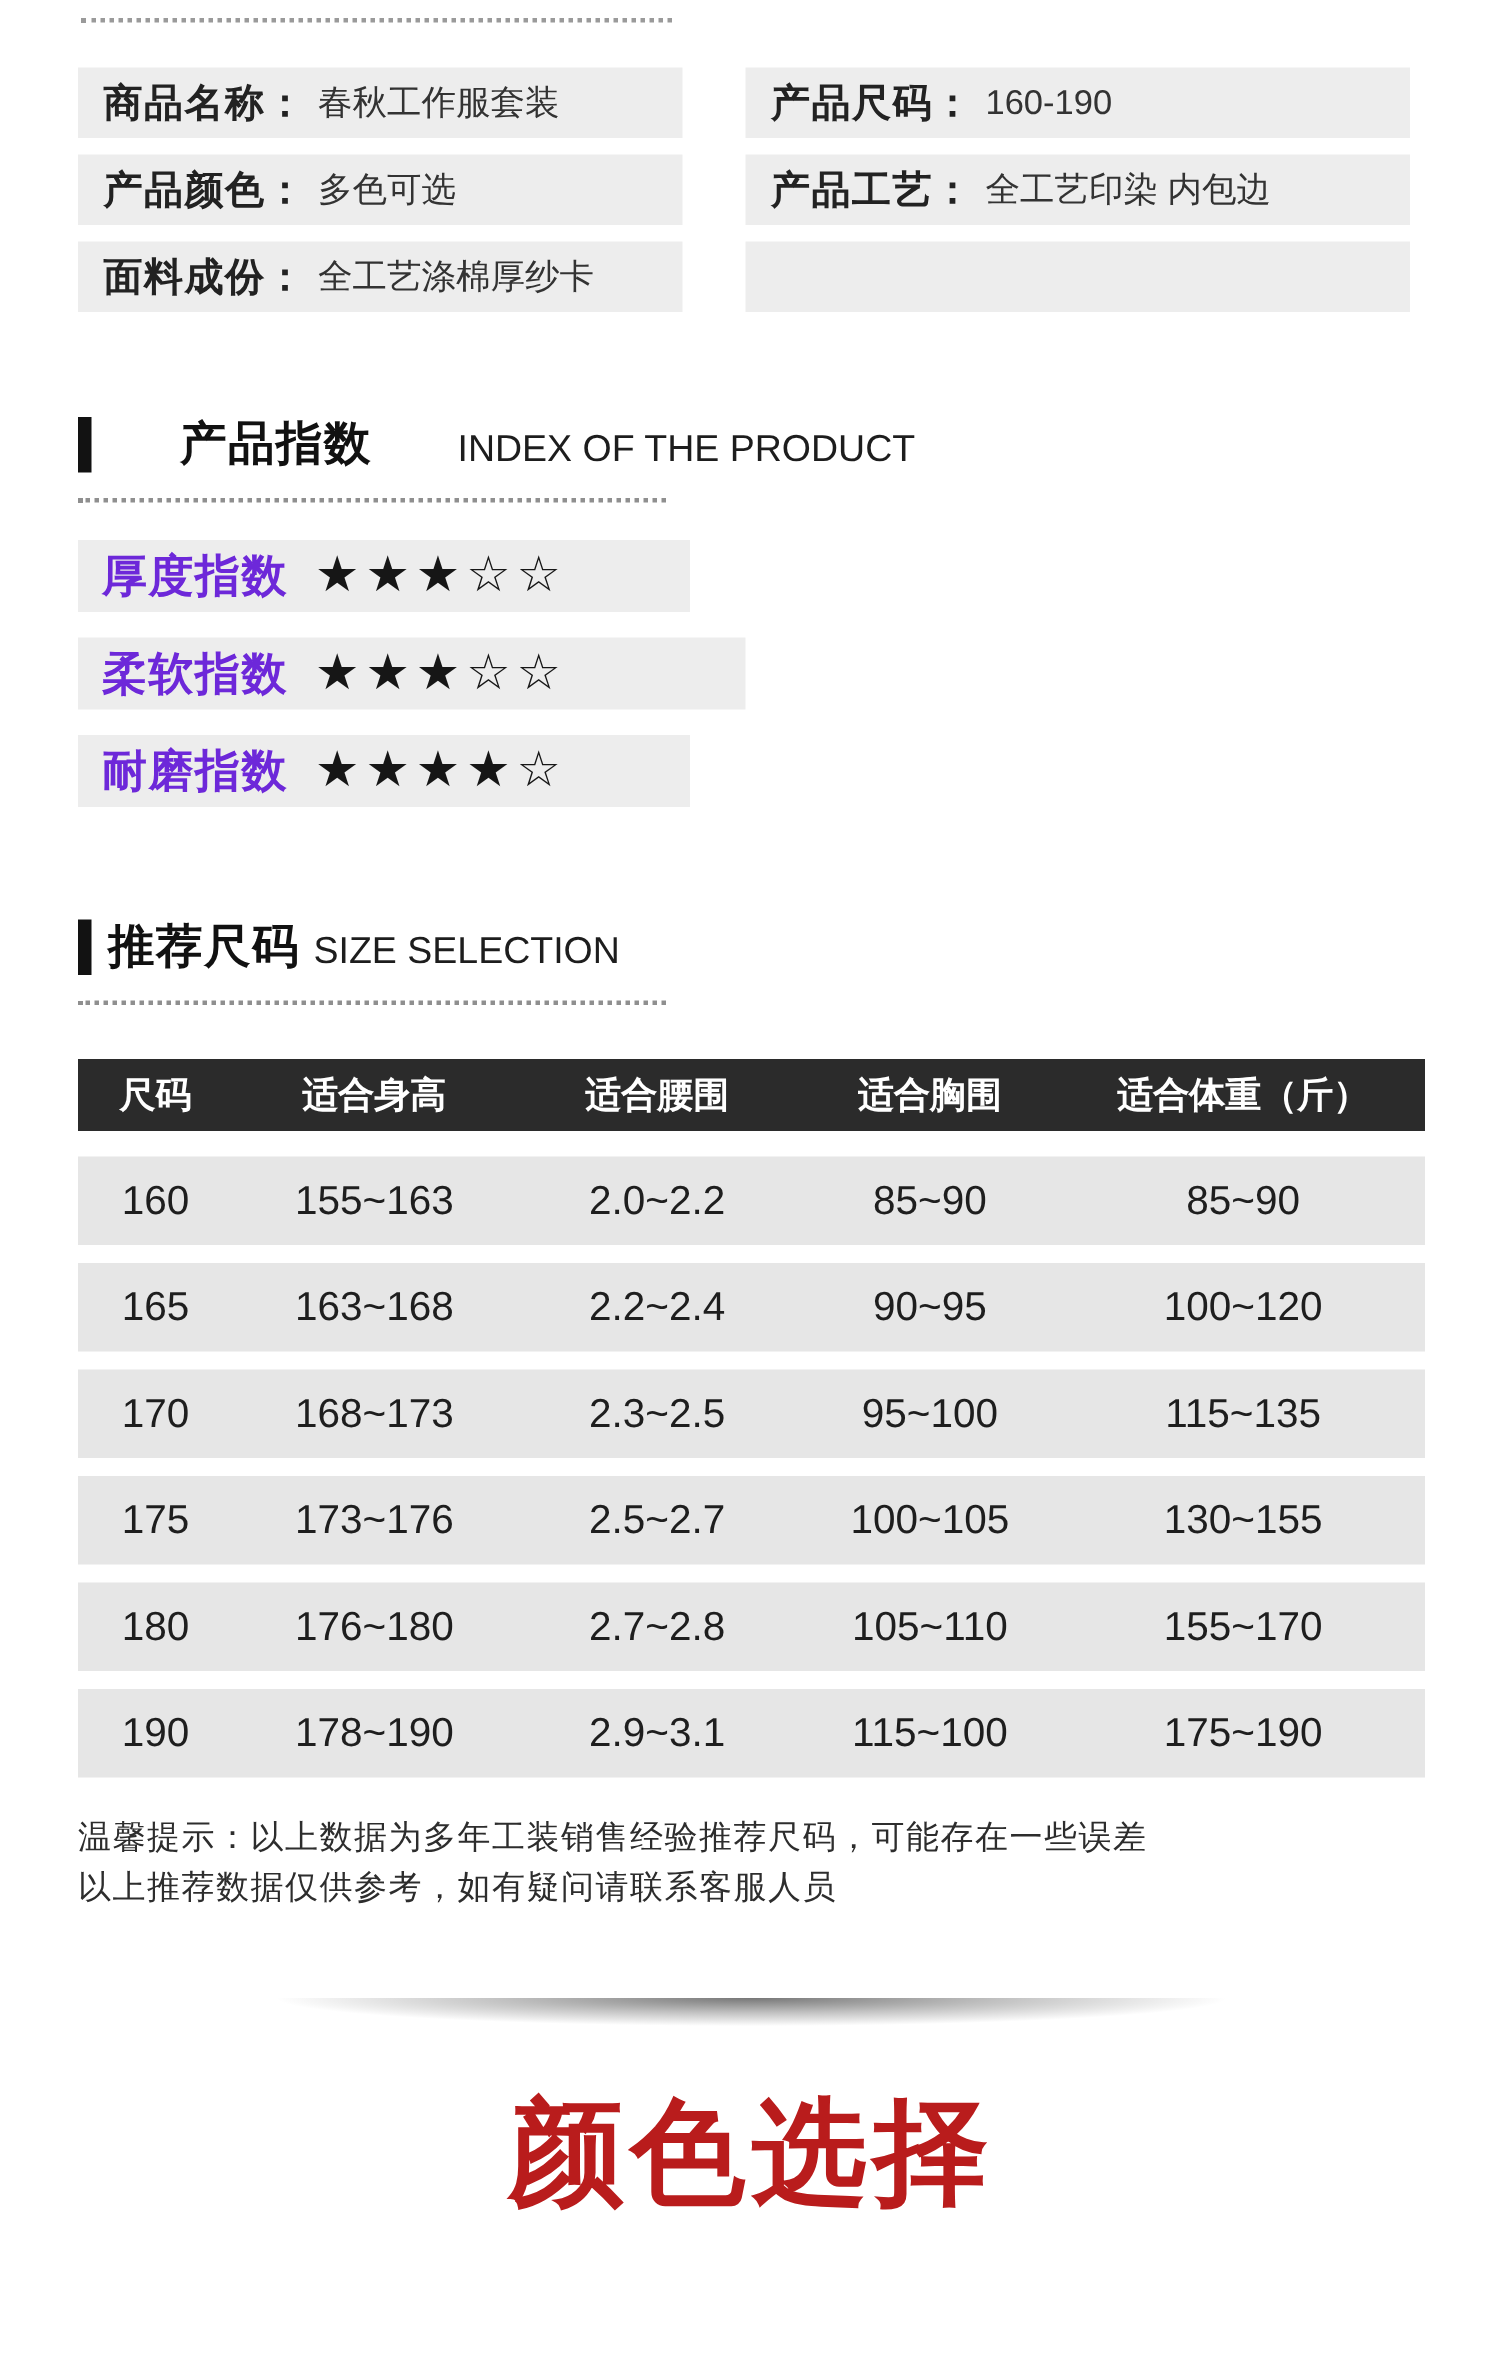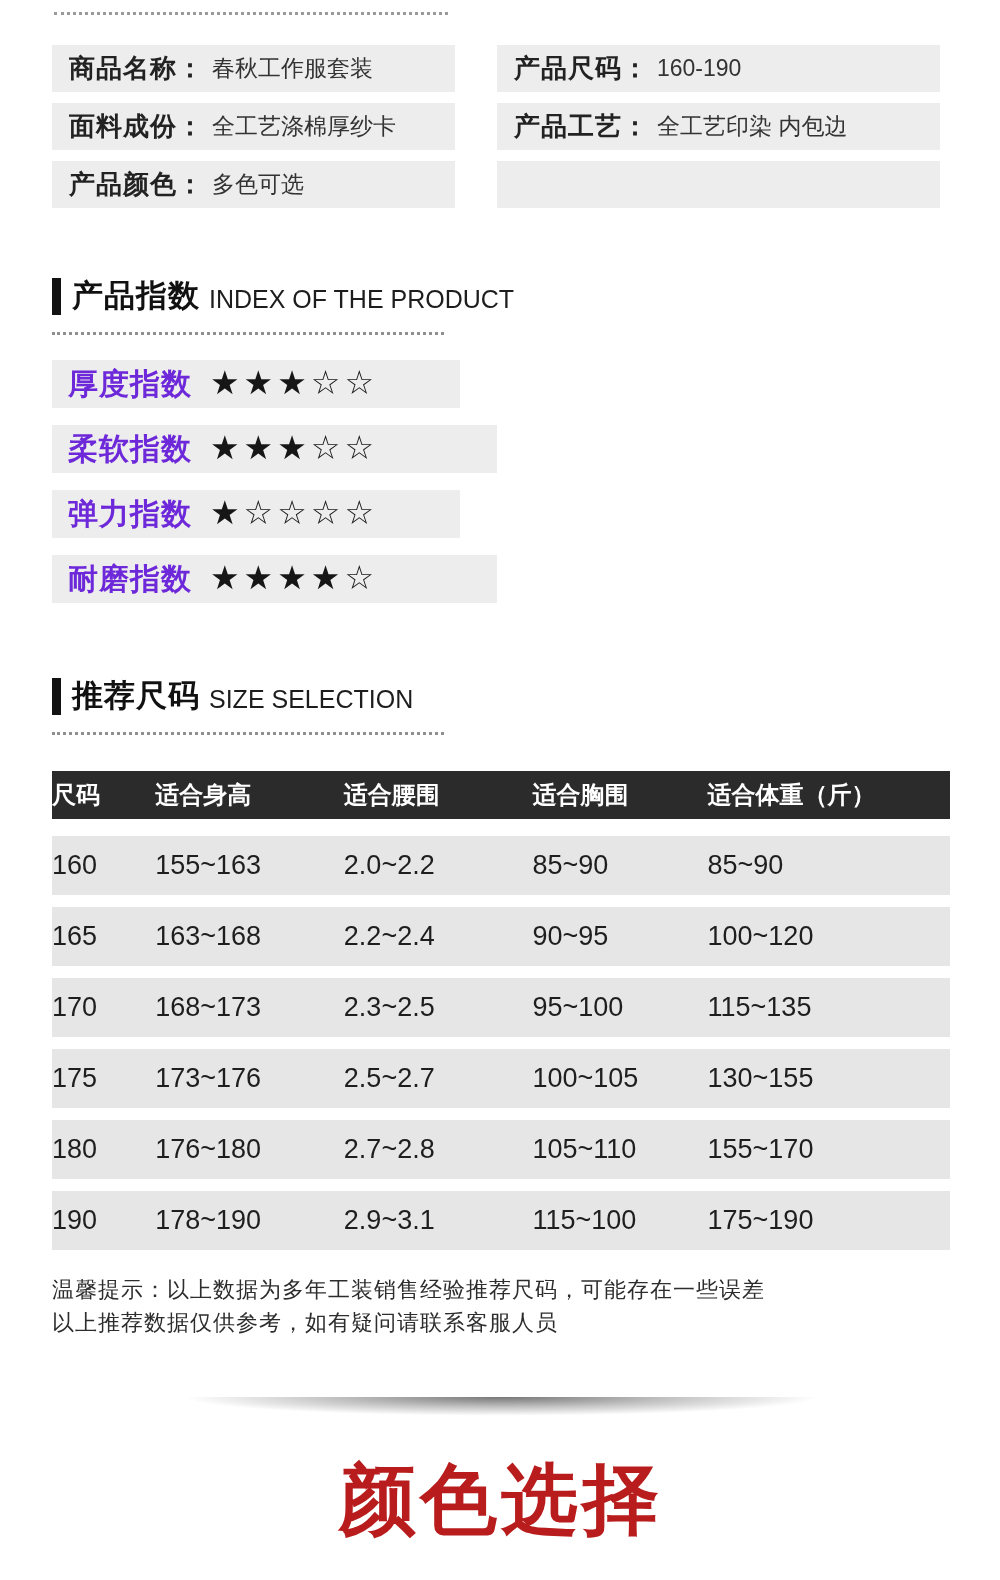--- a/index.html
+++ b/index.html
@@ -17,41 +17,41 @@
   .specs-col { display:flex; flex-direction:column; }
   .specs-col.left  { width:403px; margin-right:42px; }
   .specs-col.right { width:443px; }
   .spec-box { height:47px; background:#ededed; display:flex; align-items:center;
               padding-left:17px; margin-bottom:11px; white-space:nowrap; }
   .spec-label { font-size:26px; font-weight:700; color:#222; letter-spacing:1px; }
   .spec-value { font-size:23px; font-weight:400; color:#333; margin-left:8px; }
 
   
   .section-header { display:flex; align-items:center; }
-  .section-header.first { margin-top:56px; }
+  .section-header.first { margin-top:56px;gap:48px; }
   .section-header.second { margin-top:55px; }
   .header-bar { width:9px; height:37px; background:#121212; margin-right:11px; }
   .header-cn { font-size:31px; font-weight:700; color:#111; letter-spacing:1px; }
   .header-en { font-size:25px; font-weight:500; color:#1d1d1d; margin-left:9px; padding-top:6px; }
   .section-dotted { width:392px; border-top:3px dotted #8f8f8f; margin-top:15px; }
 
   
   .ratings { display:flex; flex-wrap:wrap; margin-top:25px; }
   .rating-box { height:48px; background:#ededed; display:flex; align-items:center;
                 padding-left:16px; margin-bottom:17px; }
   .rating-box:nth-child(odd)  { width:408px; margin-right:47px; }
   .rating-box:nth-child(even) { width:445px; }
   .rating-label { font-size:30px; font-weight:600; color:#6d28d9; letter-spacing:1px; }
   .stars { margin-left:18px; font-size:33px; line-height:1; color:#161616;
            letter-spacing:4px; white-space:nowrap; padding-bottom:4px; }
 
   
   .size-table { margin-top:36px; width:898px; }
   .trow { display:grid; grid-template-columns:11.5% 21% 21% 19.5% 27%; align-items:center; }
-  .trow > div { }
+  .trow > div { text-align:center; }
   .thead { background:#2b2b2b; height:48px; color:#ffffff; font-size:24px; font-weight:700; }
   .tbody .trow { background:#e6e6e6; height:59px; margin-top:12px;
                  font-size:27px; font-weight:500; color:#1e1e1e; }
   .tbody .trow:first-child { margin-top:17px; }
 
   
   .note { margin-top:23px; text-align:left; font-size:22px; font-weight:500;
           color:#2d2d2d; line-height:33px; letter-spacing:1px; }
 
   
@@ -69,26 +69,26 @@
 
   <div class="top-dotted"></div>
 
   <div class="specs">
     <div class="specs-col left">
         <div class="spec-box">
           <span class="spec-label">商品名称：</span>
           <span class="spec-value">春秋工作服套装</span>
         </div>
         <div class="spec-box">
+          <span class="spec-label">产品颜色：</span>
+          <span class="spec-value">多色可选</span>
+        </div>
+        <div class="spec-box">
           <span class="spec-label">面料成份：</span>
           <span class="spec-value">全工艺涤棉厚纱卡</span>
-        </div>
-        <div class="spec-box">
-          <span class="spec-label">产品颜色：</span>
-          <span class="spec-value">多色可选</span>
         </div>
       </div>
     <div class="specs-col right">
         <div class="spec-box">
           <span class="spec-label">产品尺码：</span>
           <span class="spec-value">160-190</span>
         </div>
         <div class="spec-box">
           <span class="spec-label">产品工艺：</span>
           <span class="spec-value">全工艺印染 内包边</span>
@@ -108,24 +108,20 @@
   <div class="section-dotted"></div>
 
   <div class="ratings">
       <div class="rating-box">
         <span class="rating-label">厚度指数</span>
         <span class="stars"><span class="star">★</span><span class="star">★</span><span class="star">★</span><span class="star">☆</span><span class="star">☆</span></span>
       </div>
       <div class="rating-box">
         <span class="rating-label">柔软指数</span>
         <span class="stars"><span class="star">★</span><span class="star">★</span><span class="star">★</span><span class="star">☆</span><span class="star">☆</span></span>
-      </div>
-      <div class="rating-box">
-        <span class="rating-label">弹力指数</span>
-        <span class="stars"><span class="star">★</span><span class="star">☆</span><span class="star">☆</span><span class="star">☆</span><span class="star">☆</span></span>
       </div>
       <div class="rating-box">
         <span class="rating-label">耐磨指数</span>
         <span class="stars"><span class="star">★</span><span class="star">★</span><span class="star">★</span><span class="star">★</span><span class="star">☆</span></span>
       </div>
     </div>
 
   <div class="section-header second">
     <div class="header-bar"></div>
     <span class="header-cn">推荐尺码</span>

